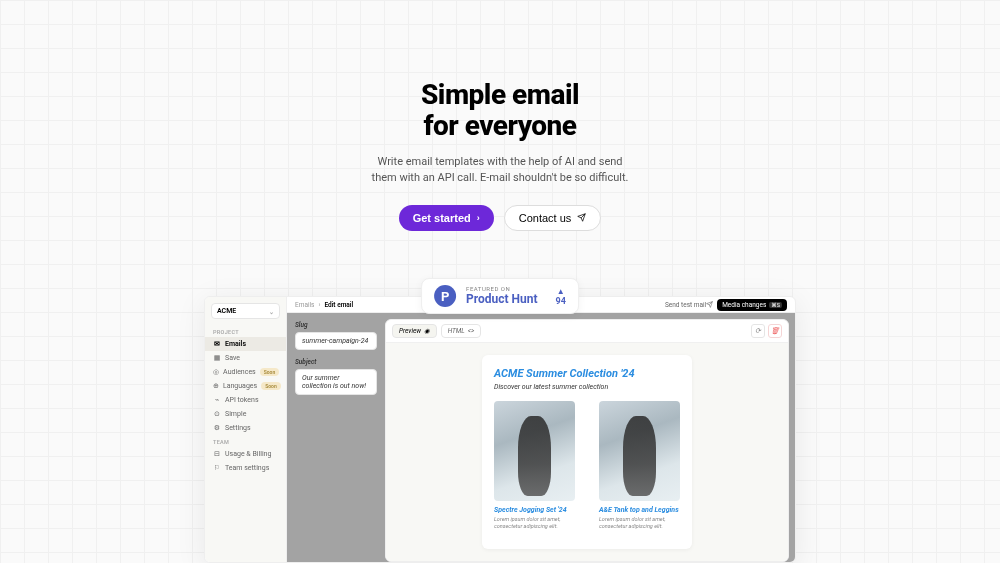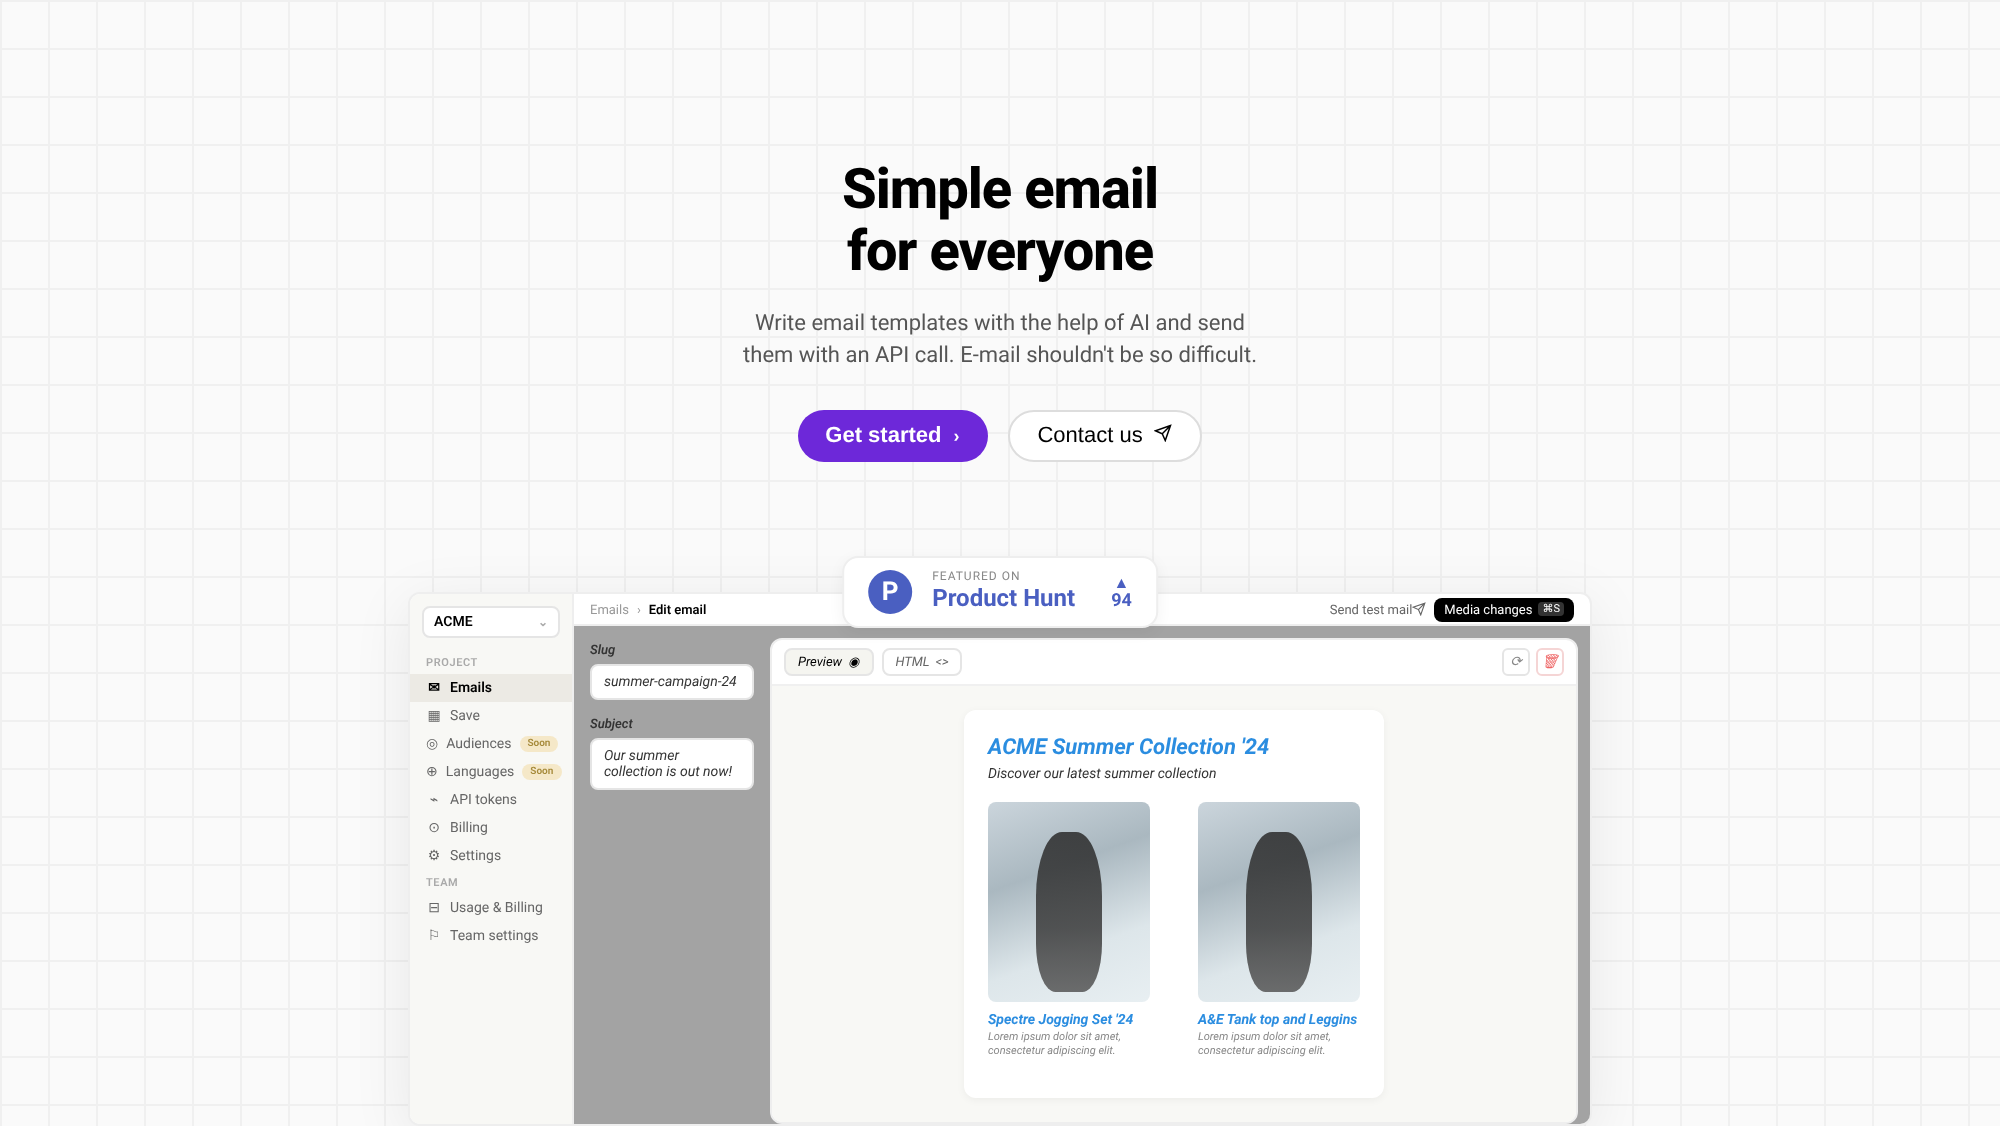--- a/index.html
+++ b/index.html
@@ -204,21 +204,21 @@
           <span class="sb-icon">⊕</span>
           <span>Languages</span>
           <span class="sb-badge">Soon</span>
         </div>
         <div class="sb-item">
           <span class="sb-icon">⌁</span>
           <span>API tokens</span>
         </div>
         <div class="sb-item">
           <span class="sb-icon">⊙</span>
-          <span>Billing</span>
+          <span>Simple</span>
         </div>
         <div class="sb-item">
           <span class="sb-icon">⚙</span>
           <span>Settings</span>
         </div>
       </div>
     <div class="sb-section">TEAM</div>
     <div id="sb-team">
         <div class="sb-item">
           <span class="sb-icon">⊟</span>

